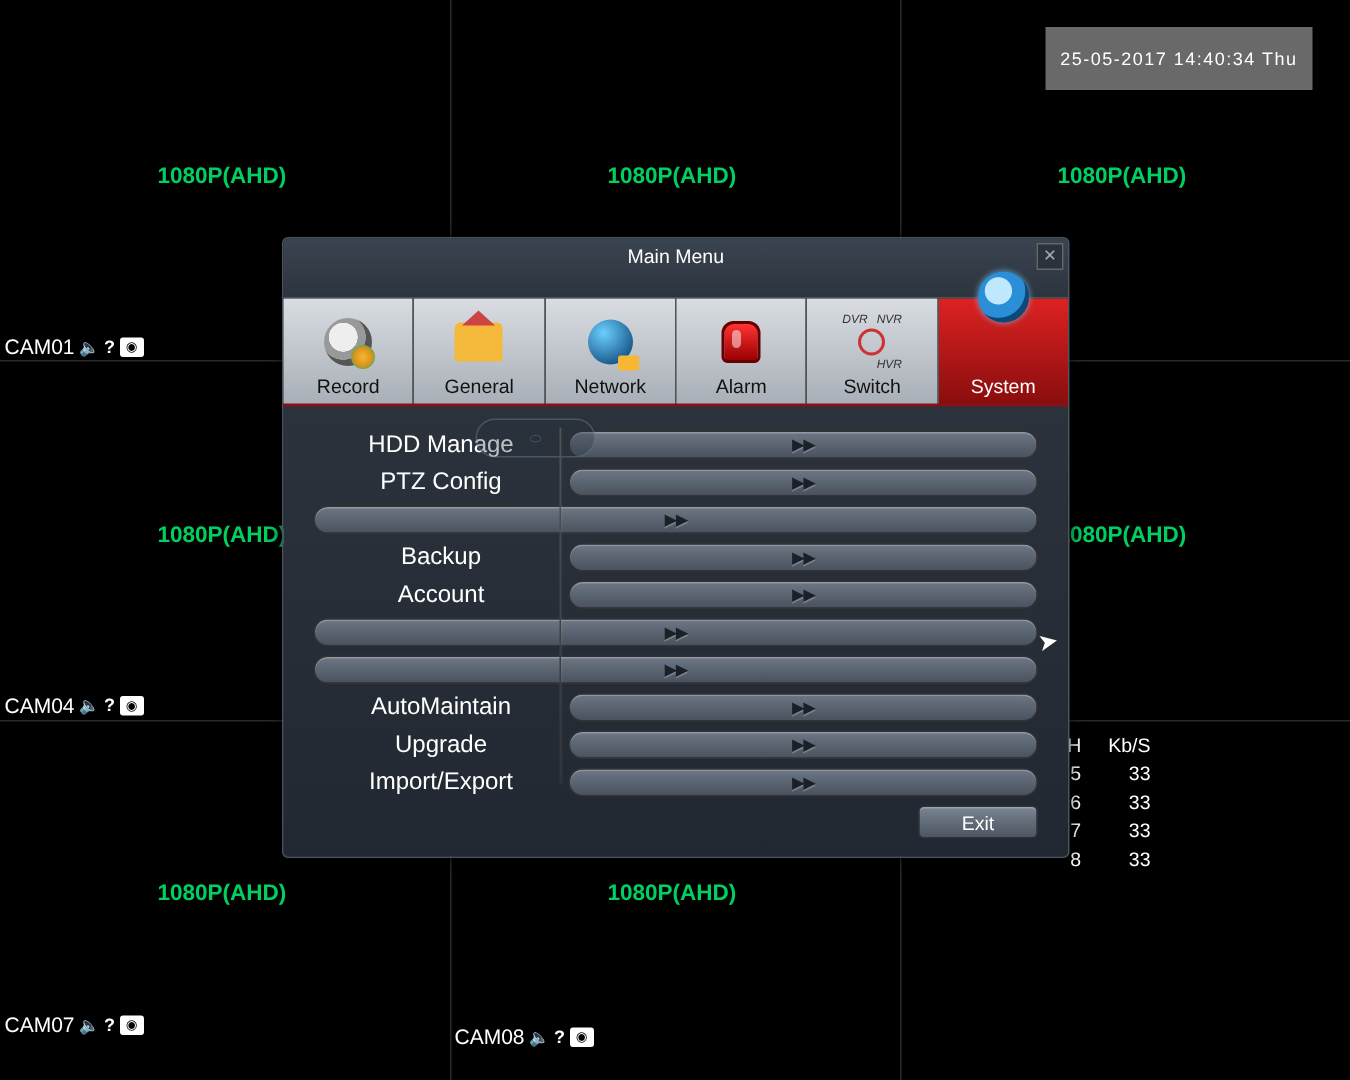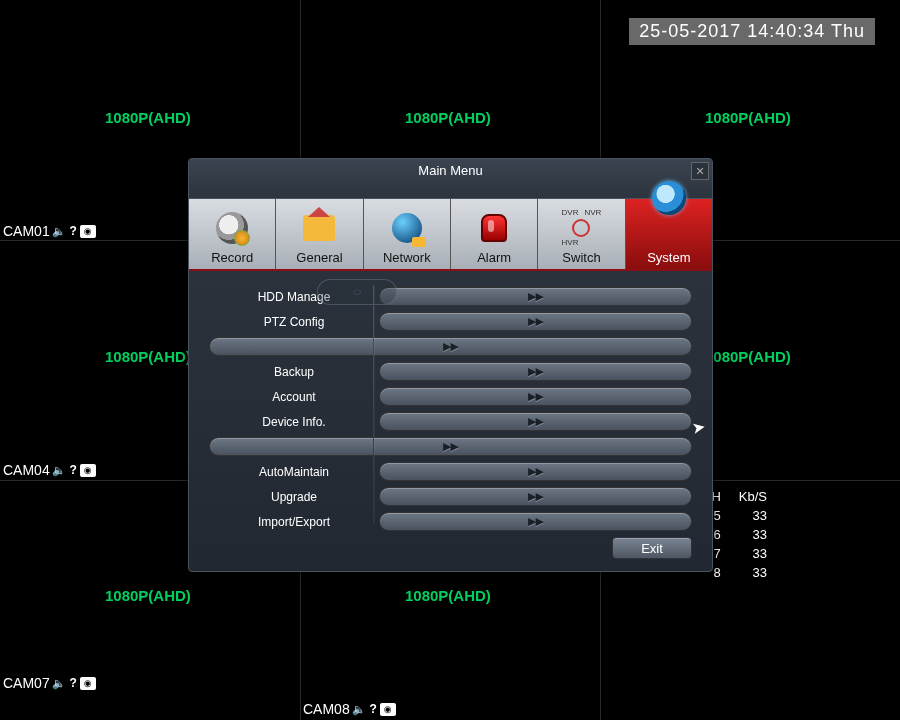--- a/index.html
+++ b/index.html
@@ -19,22 +19,22 @@
   .cam-label { position:absolute; color:#fff; font-size:14px; display:flex; align-items:center; gap:3px; }
   .cam-label .spk { font-size:11px; color:#ddd; }
   .cam-label .q { color:#fff; font-weight:bold; font-size:12px; }
   .cam-label .snap {
     background:#fff; color:#000; width:16px; height:13px; border-radius:2px;
     display:inline-flex; align-items:center; justify-content:center; font-size:9px;
   }
   
   .timestamp {
     position:absolute; top:18px; right:25px;
-    background:#696969; color:#fff; padding:3px 10px;
-    font-size:18px; letter-spacing:1px;
+    background:#696969; color:#fff; padding:14px 10px;
+    font-size:12px; letter-spacing:1px;
   }
   
   .stat-tbl { position:absolute; right:115px; top:487px; color:#fff; font-size:13px; }
   .stat-tbl td { padding:0 16px 2px 0; text-align:right; }
   
   .cursor { position:absolute; left:692px; top:418px; font-size:16px; color:#fff; transform:rotate(-10deg); }
   
   .dialog {
     position:absolute; left:188px; top:158px; width:525px;
     background: linear-gradient(#2e3640,#222831);
@@ -78,39 +78,39 @@
     background: radial-gradient(circle at 40% 40%, #eee 0 35%, #999 36% 55%, #555 56% 100%);
     position:relative; }
   .ic-record::after{content:"";position:absolute;right:-2px;bottom:-2px;width:14px;height:14px;border-radius:50%;
     background:radial-gradient(#f7b733,#c97a10);border:1px solid #7a4;}
   .ic-network { width:30px;height:30px;border-radius:50%;
     background: radial-gradient(circle at 35% 30%, #6bd0ff, #036); position:relative; }
   .ic-network::after{content:"";position:absolute;right:-4px;bottom:-4px;width:14px;height:10px;background:#f7b733;border-radius:2px;}
   .ic-alarm { width:26px;height:28px;border-radius:8px 8px 4px 4px;
     background:linear-gradient(#f33,#900); border:2px solid #600; position:relative;}
   .ic-alarm::after{content:"";position:absolute;left:5px;top:4px;width:6px;height:12px;background:rgba(255,255,255,.5);border-radius:3px;}
-  .ic-switch { font-size:8px; color:#333; text-align:left; line-height:1; }
+  .ic-switch { font-size:8px; color:#333; text-align:right; line-height:1;font-style:italic; }
   .ic-switch .sw-top{display:flex;gap:6px;justify-content:center;}
   .ic-switch .sw-arrow{width:18px;height:18px;border-radius:50%;border:2px solid #c33;margin:2px auto;position:relative;}
   .ic-system { width:34px;height:34px;border-radius:50%;
     background: radial-gradient(circle at 40% 38%, #bfe8ff 0 30%, #2a8fd6 32% 60%, #0a4a7a 62% 100%);
     position:relative; box-shadow:0 0 4px rgba(120,200,255,.8);}
   .ic-system::before{content:"";position:absolute;inset:-4px;border-radius:50%;
     background: conic-gradient(#ddd 0 20deg, transparent 20deg 40deg, #ddd 40deg 60deg, transparent 60deg 80deg,
       #ddd 80deg 100deg, transparent 100deg 120deg, #ddd 120deg 140deg, transparent 140deg 160deg,
       #ddd 160deg 180deg, transparent 180deg 200deg, #ddd 200deg 220deg, transparent 220deg 240deg,
       #ddd 240deg 260deg, transparent 260deg 280deg, #ddd 280deg 300deg, transparent 300deg 320deg,
       #ddd 320deg 340deg, transparent 340deg 360deg);
     z-index:-1; mask:radial-gradient(circle, transparent 55%, #000 56%);
     -webkit-mask:radial-gradient(circle, transparent 55%, #000 56%);
   }
   
   .panel { padding:16px 20px 12px; position:relative; }
   .row { display:flex; align-items:center; margin-bottom:6px; }
-  .row-label { width:170px; text-align:center; color:#fff; font-size:12px; }
+  .row-label { width:170px; text-align:center; color:#fff; font-size:16px; }
   .row-btn {
     flex:1; height:19px;
     background: linear-gradient(#6d7785,#49525e);
     border:1px solid #333; border-radius:10px;
     display:flex; align-items:center; justify-content:center;
     color:#1a2028; font-size:11px; letter-spacing:-1px; cursor:pointer;
     box-shadow: inset 0 1px 0 rgba(255,255,255,.25);
   }
   .row-btn span{ filter: drop-shadow(0 1px 0 rgba(255,255,255,.3)); }
   .exit-row { display:flex; justify-content:flex-end; margin-top:6px; }
@@ -158,21 +158,21 @@
       <span class="spk">🔈</span>
       <span class="q">?</span>
       <span class="snap">◉</span>
   </div>
   <div class="cam-label" style="left:3px; top:675px">
     <span>CAM07</span>
       <span class="spk">🔈</span>
       <span class="q">?</span>
       <span class="snap">◉</span>
   </div>
-  <div class="cam-label" style="left:303px; top:701px">
+  <div class="cam-label" style="left:303px; top:683px">
     <span>CAM08</span>
       <span class="spk">🔈</span>
       <span class="q">?</span>
       <span class="snap">◉</span>
   </div>
 </div>
 
 <div class="timestamp">25-05-2017 14:40:34 Thu</div>
 
 <table class="stat-tbl">
@@ -283,21 +283,20 @@
           <span>▶▶</span>
         </div>
       </div>
     <div class="row">
         <div class="row-label">Account</div>
       <div class="row-btn">
           <span>▶▶</span>
         </div>
       </div>
     <div class="row">
-        <div class="row-label">Device Info.</div>
       <div class="row-btn">
           <span>▶▶</span>
         </div>
       </div>
     <div class="row">
       <div class="row-btn">
           <span>▶▶</span>
         </div>
       </div>
     <div class="row">

